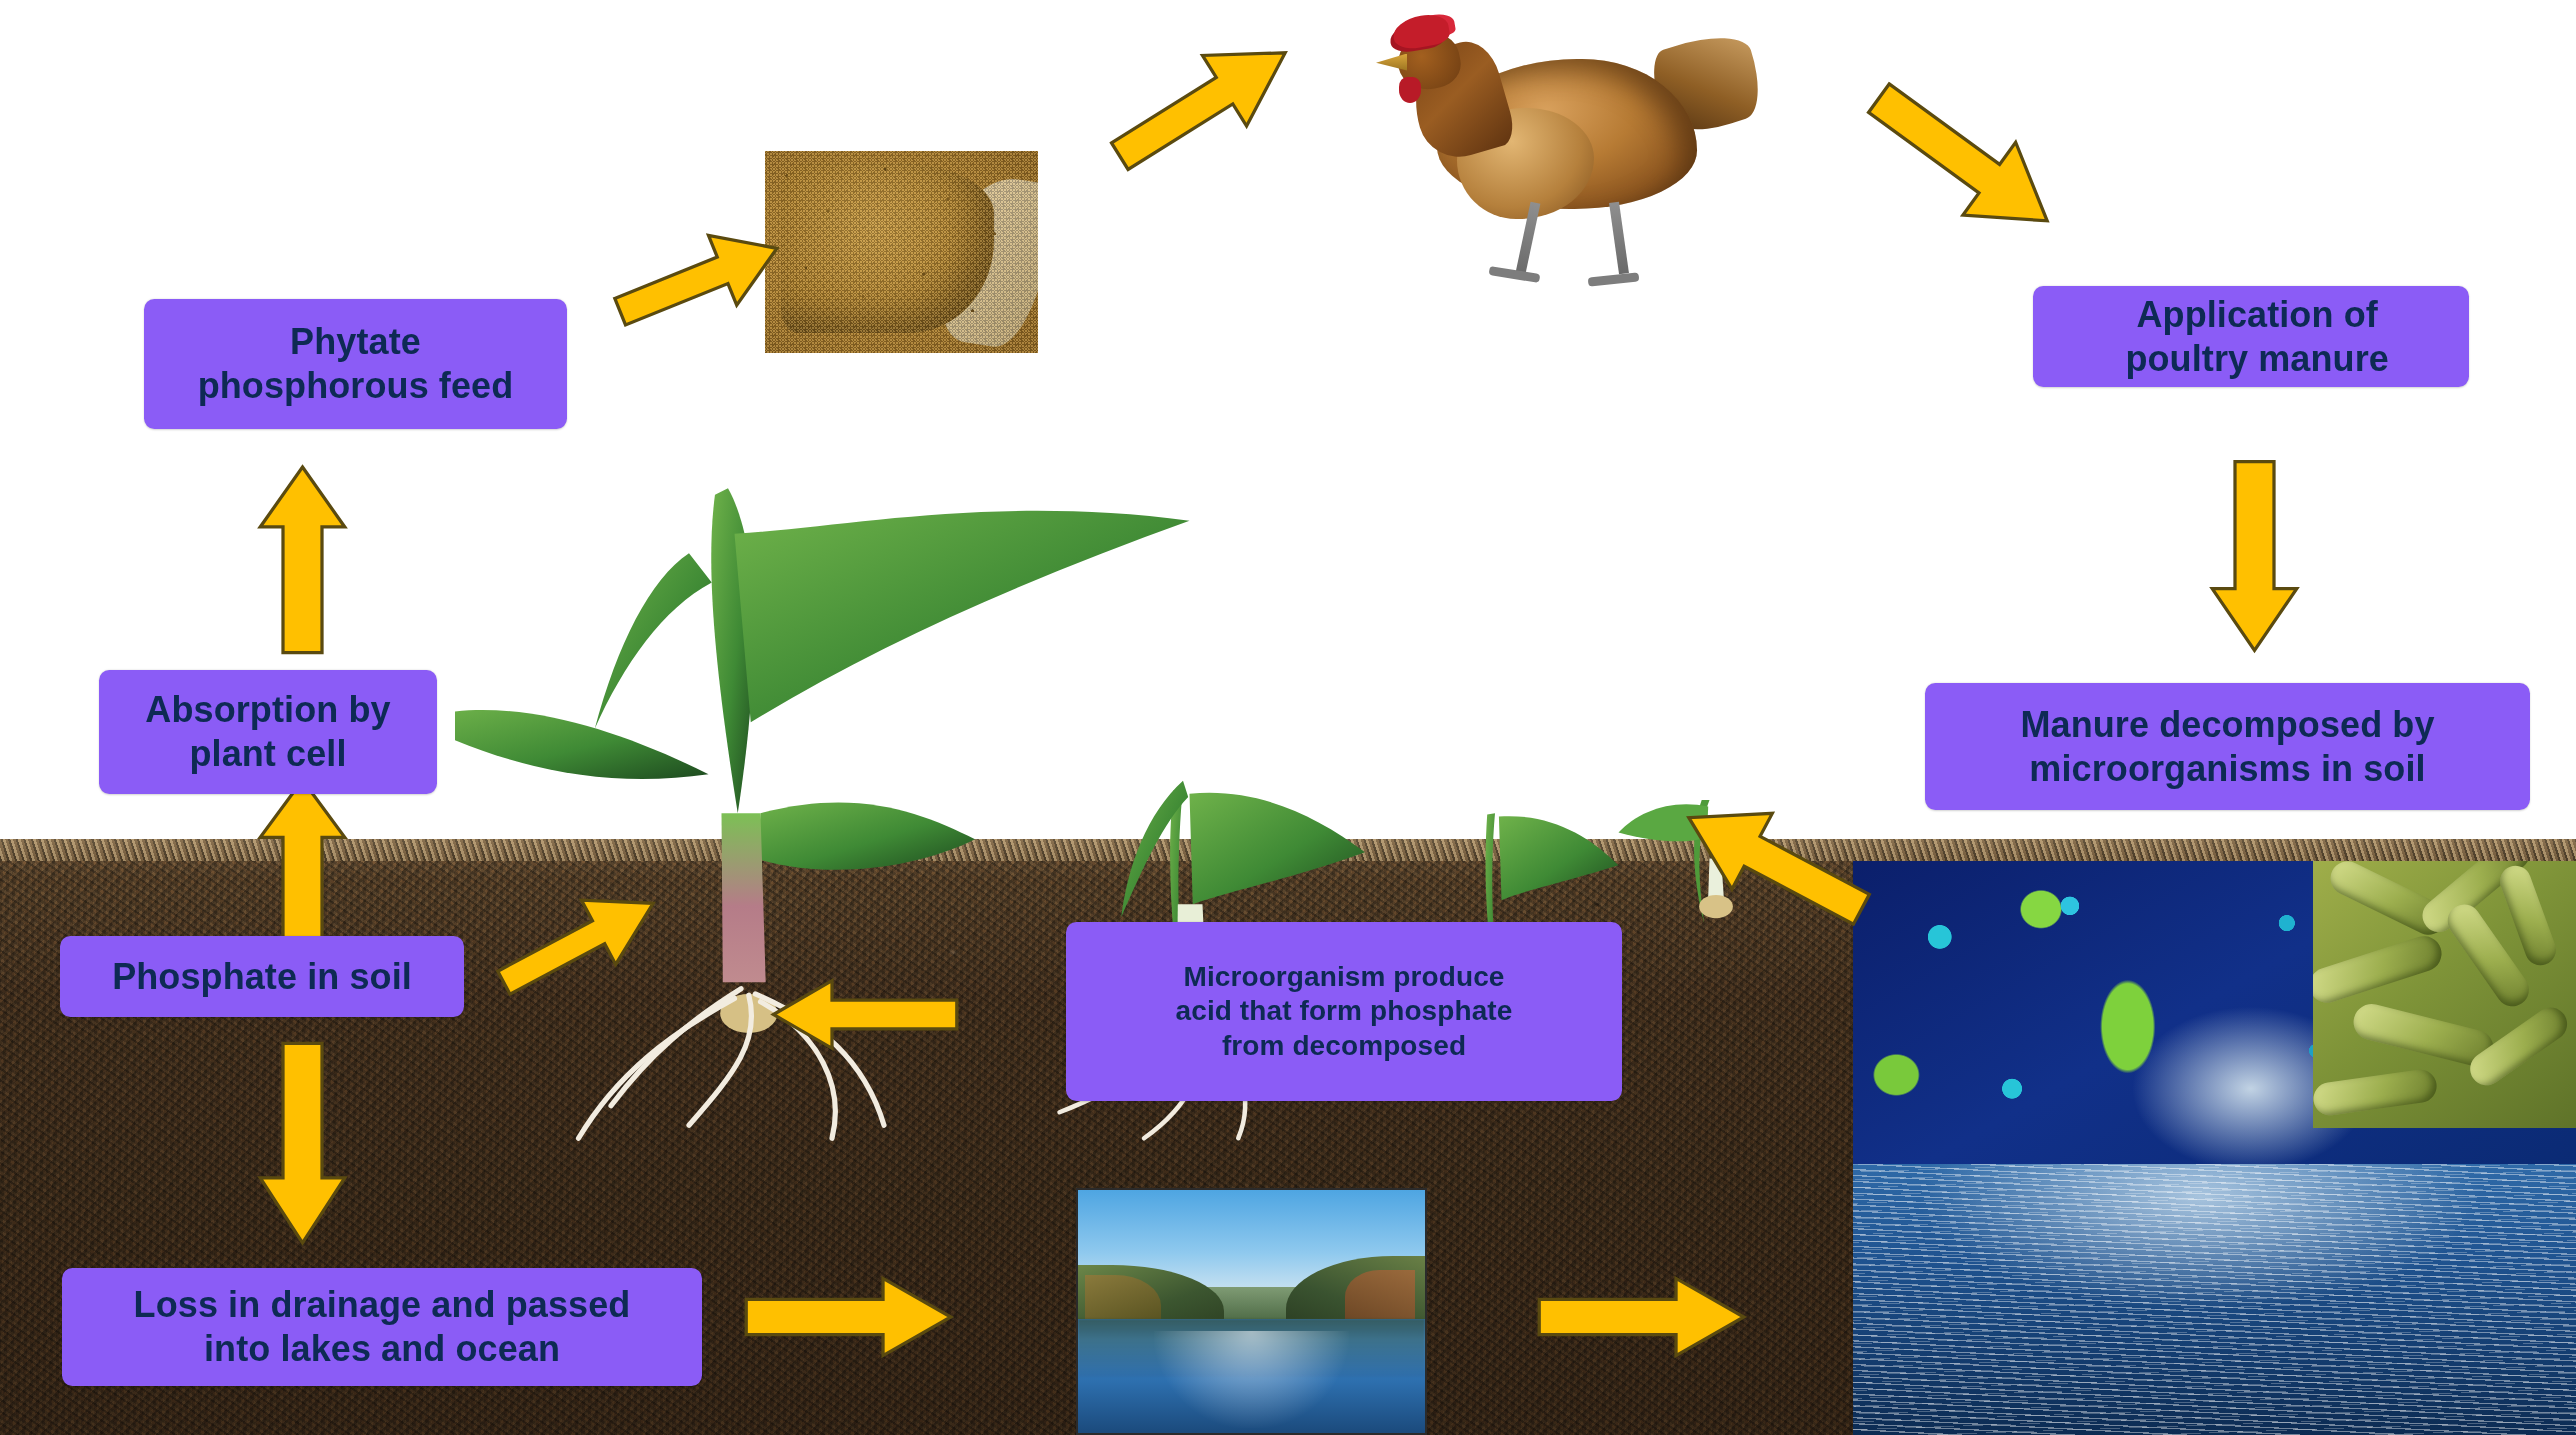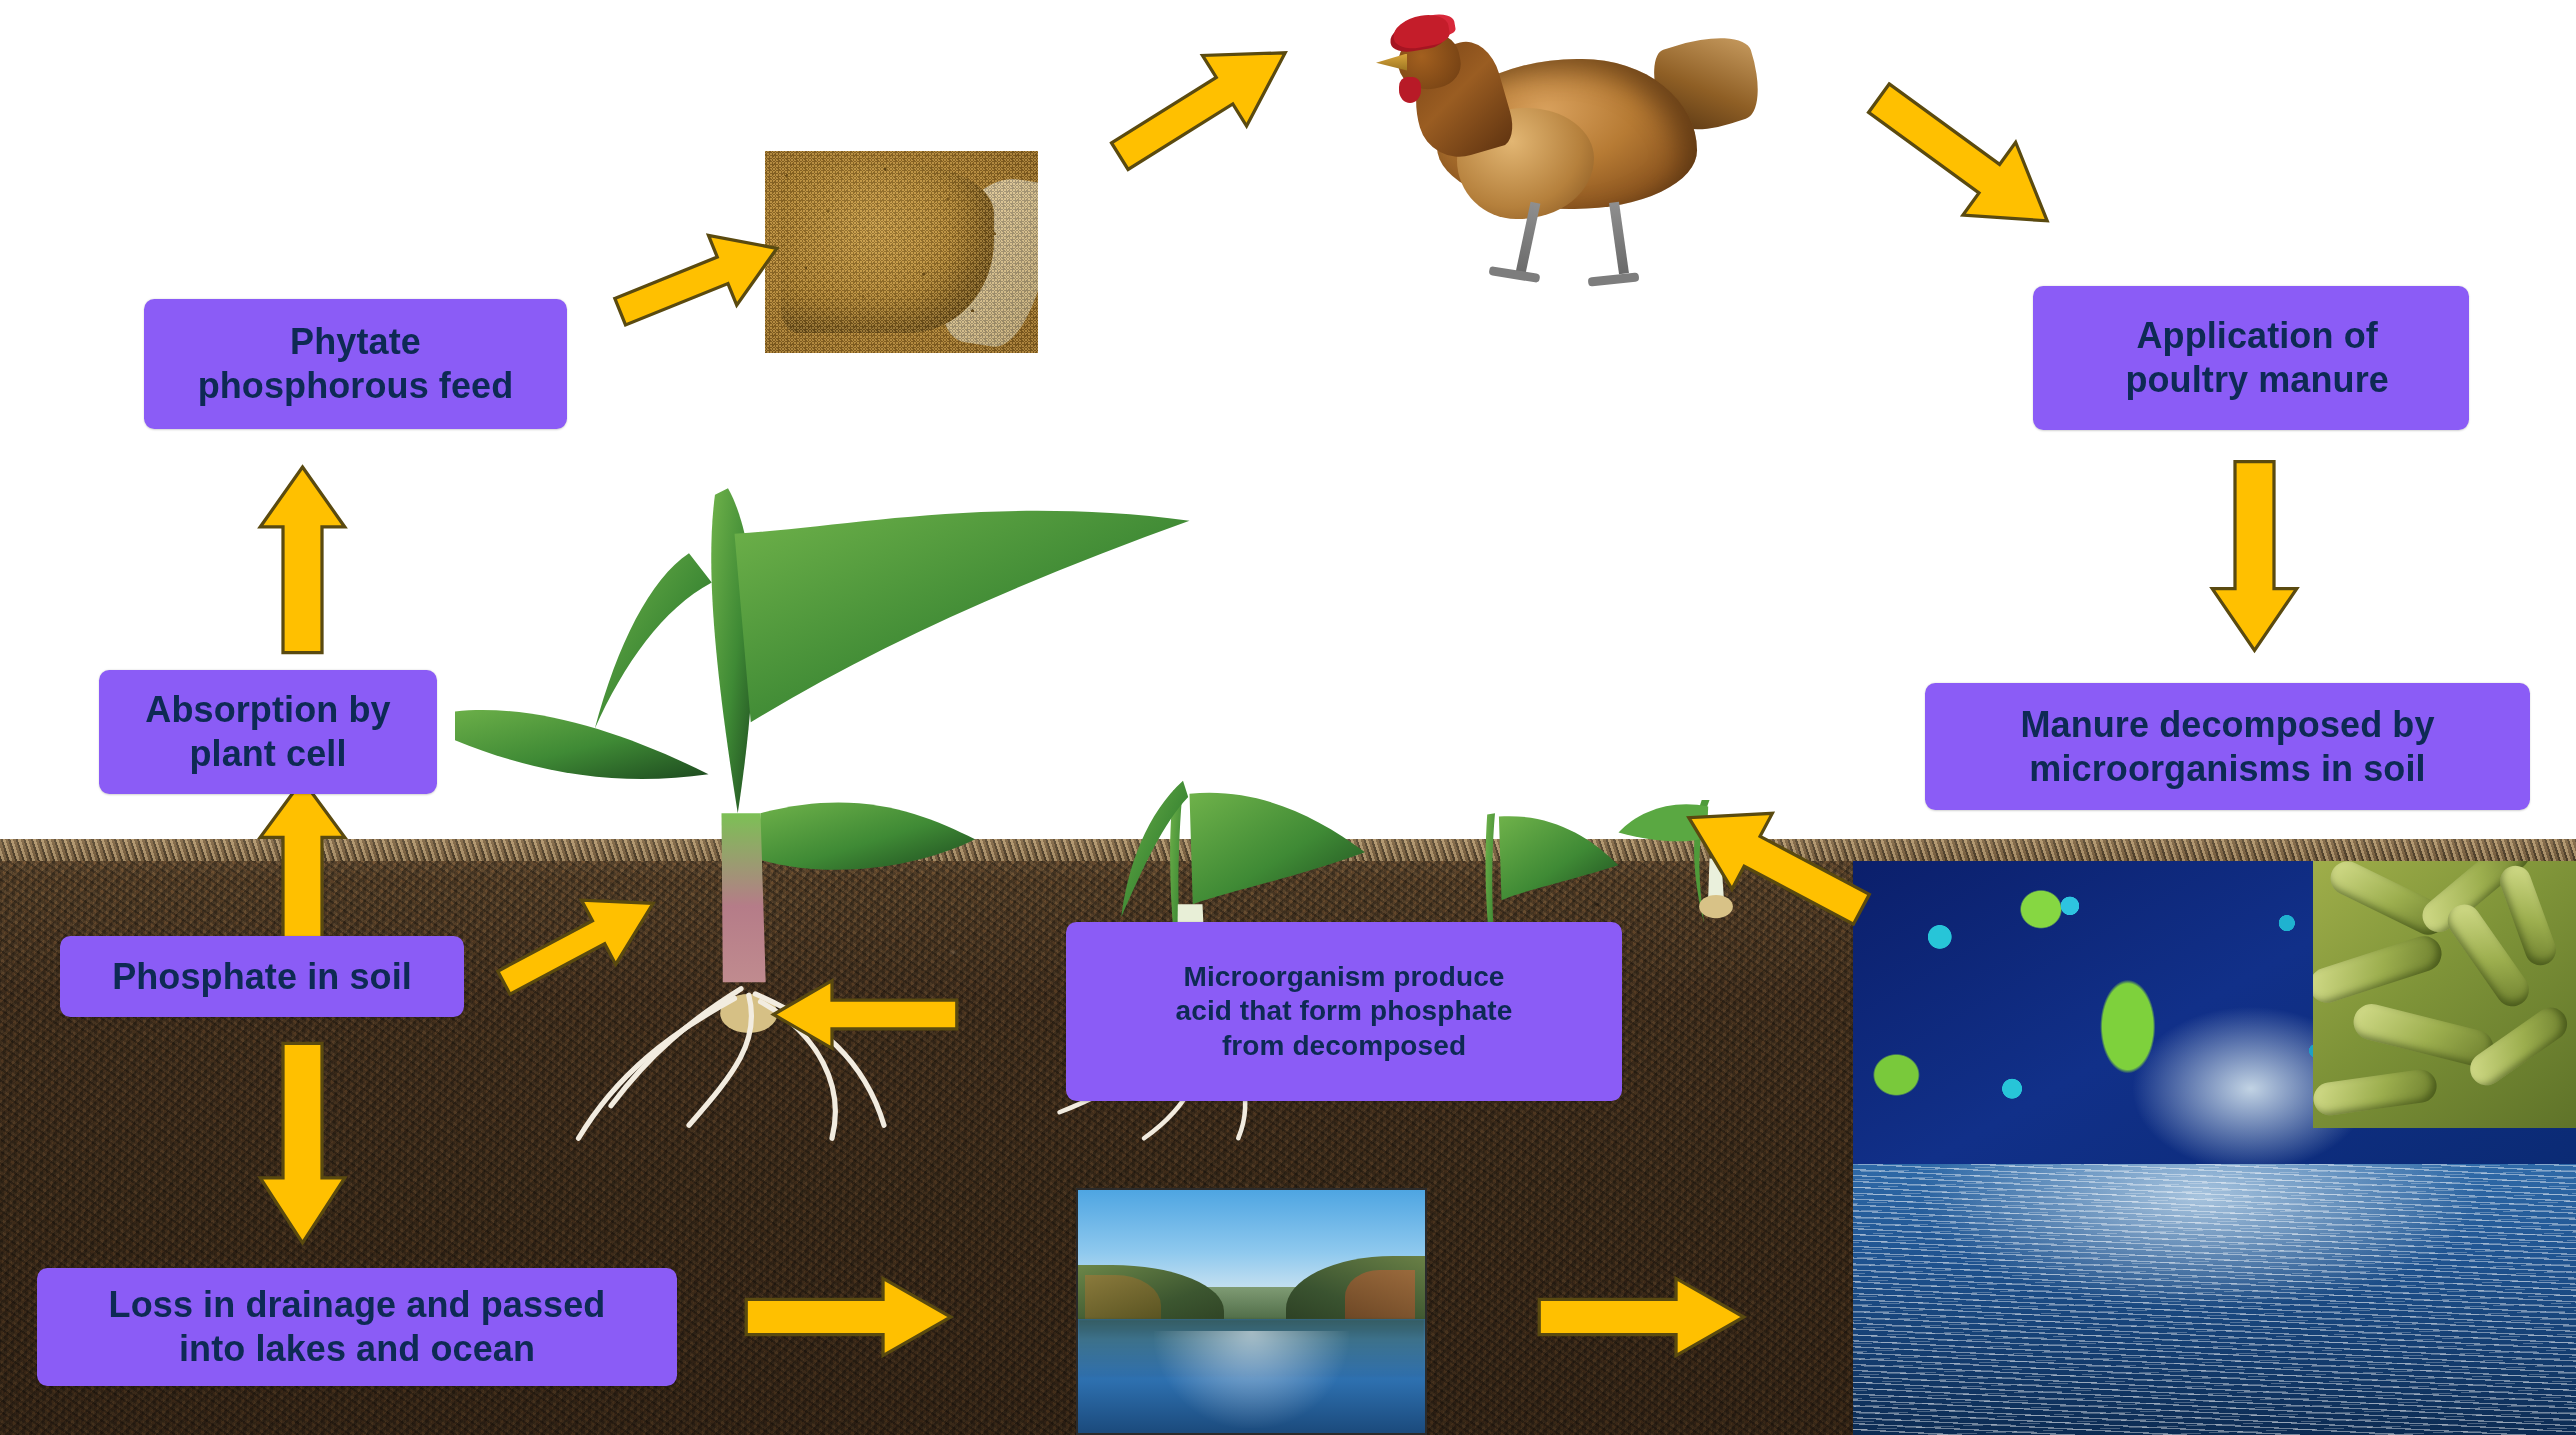--- a/index.html
+++ b/index.html
@@ -204,23 +204,23 @@
     text-align:center;
     font-weight:600;
     line-height:1.22;
     padding:6.5px 11.7px;
     letter-spacing:0.1px;
     box-shadow:0 0.7px 2px rgba(0,0,0,.18);
   }
   .f-phytate   { left:144px;  top:299px;  width:423px;  height:130px; font-size:36px; }
   .f-absorb    { left:99px;  top:655px; width:338px;  height:124px; font-size:36px;margin-top:15px; }
   .f-phosphate { left:60px;   top:936px; width:404px;  height:81px; font-size:36px; }
-  .f-loss      { left:37px;   top:1268px; width:640px;  height:118px; font-size:36px; }
+  .f-loss      { left:62px;   top:1268px; width:640px;  height:118px; font-size:36px; }
   .f-micro     { left:1066px; top:922px; width:556px;  height:179px; font-size:28px; }
-  .f-apply     { left:2033px; top:286px;  width:436px;  height:144px; font-size:36px;padding-left:24px; }
+  .f-apply     { left:2033px; top:286px;  width:436px;  height:101px; font-size:36px;padding-left:24px; }
   .f-manure    { left:1925px; top:683px; width:605px;  height:127px; font-size:36px; }
 </style>
 </head>
 <body>
 
 <div id="stage">
 
   <div class="soil"></div>
   <div class="soil-top-lip"></div>
 

